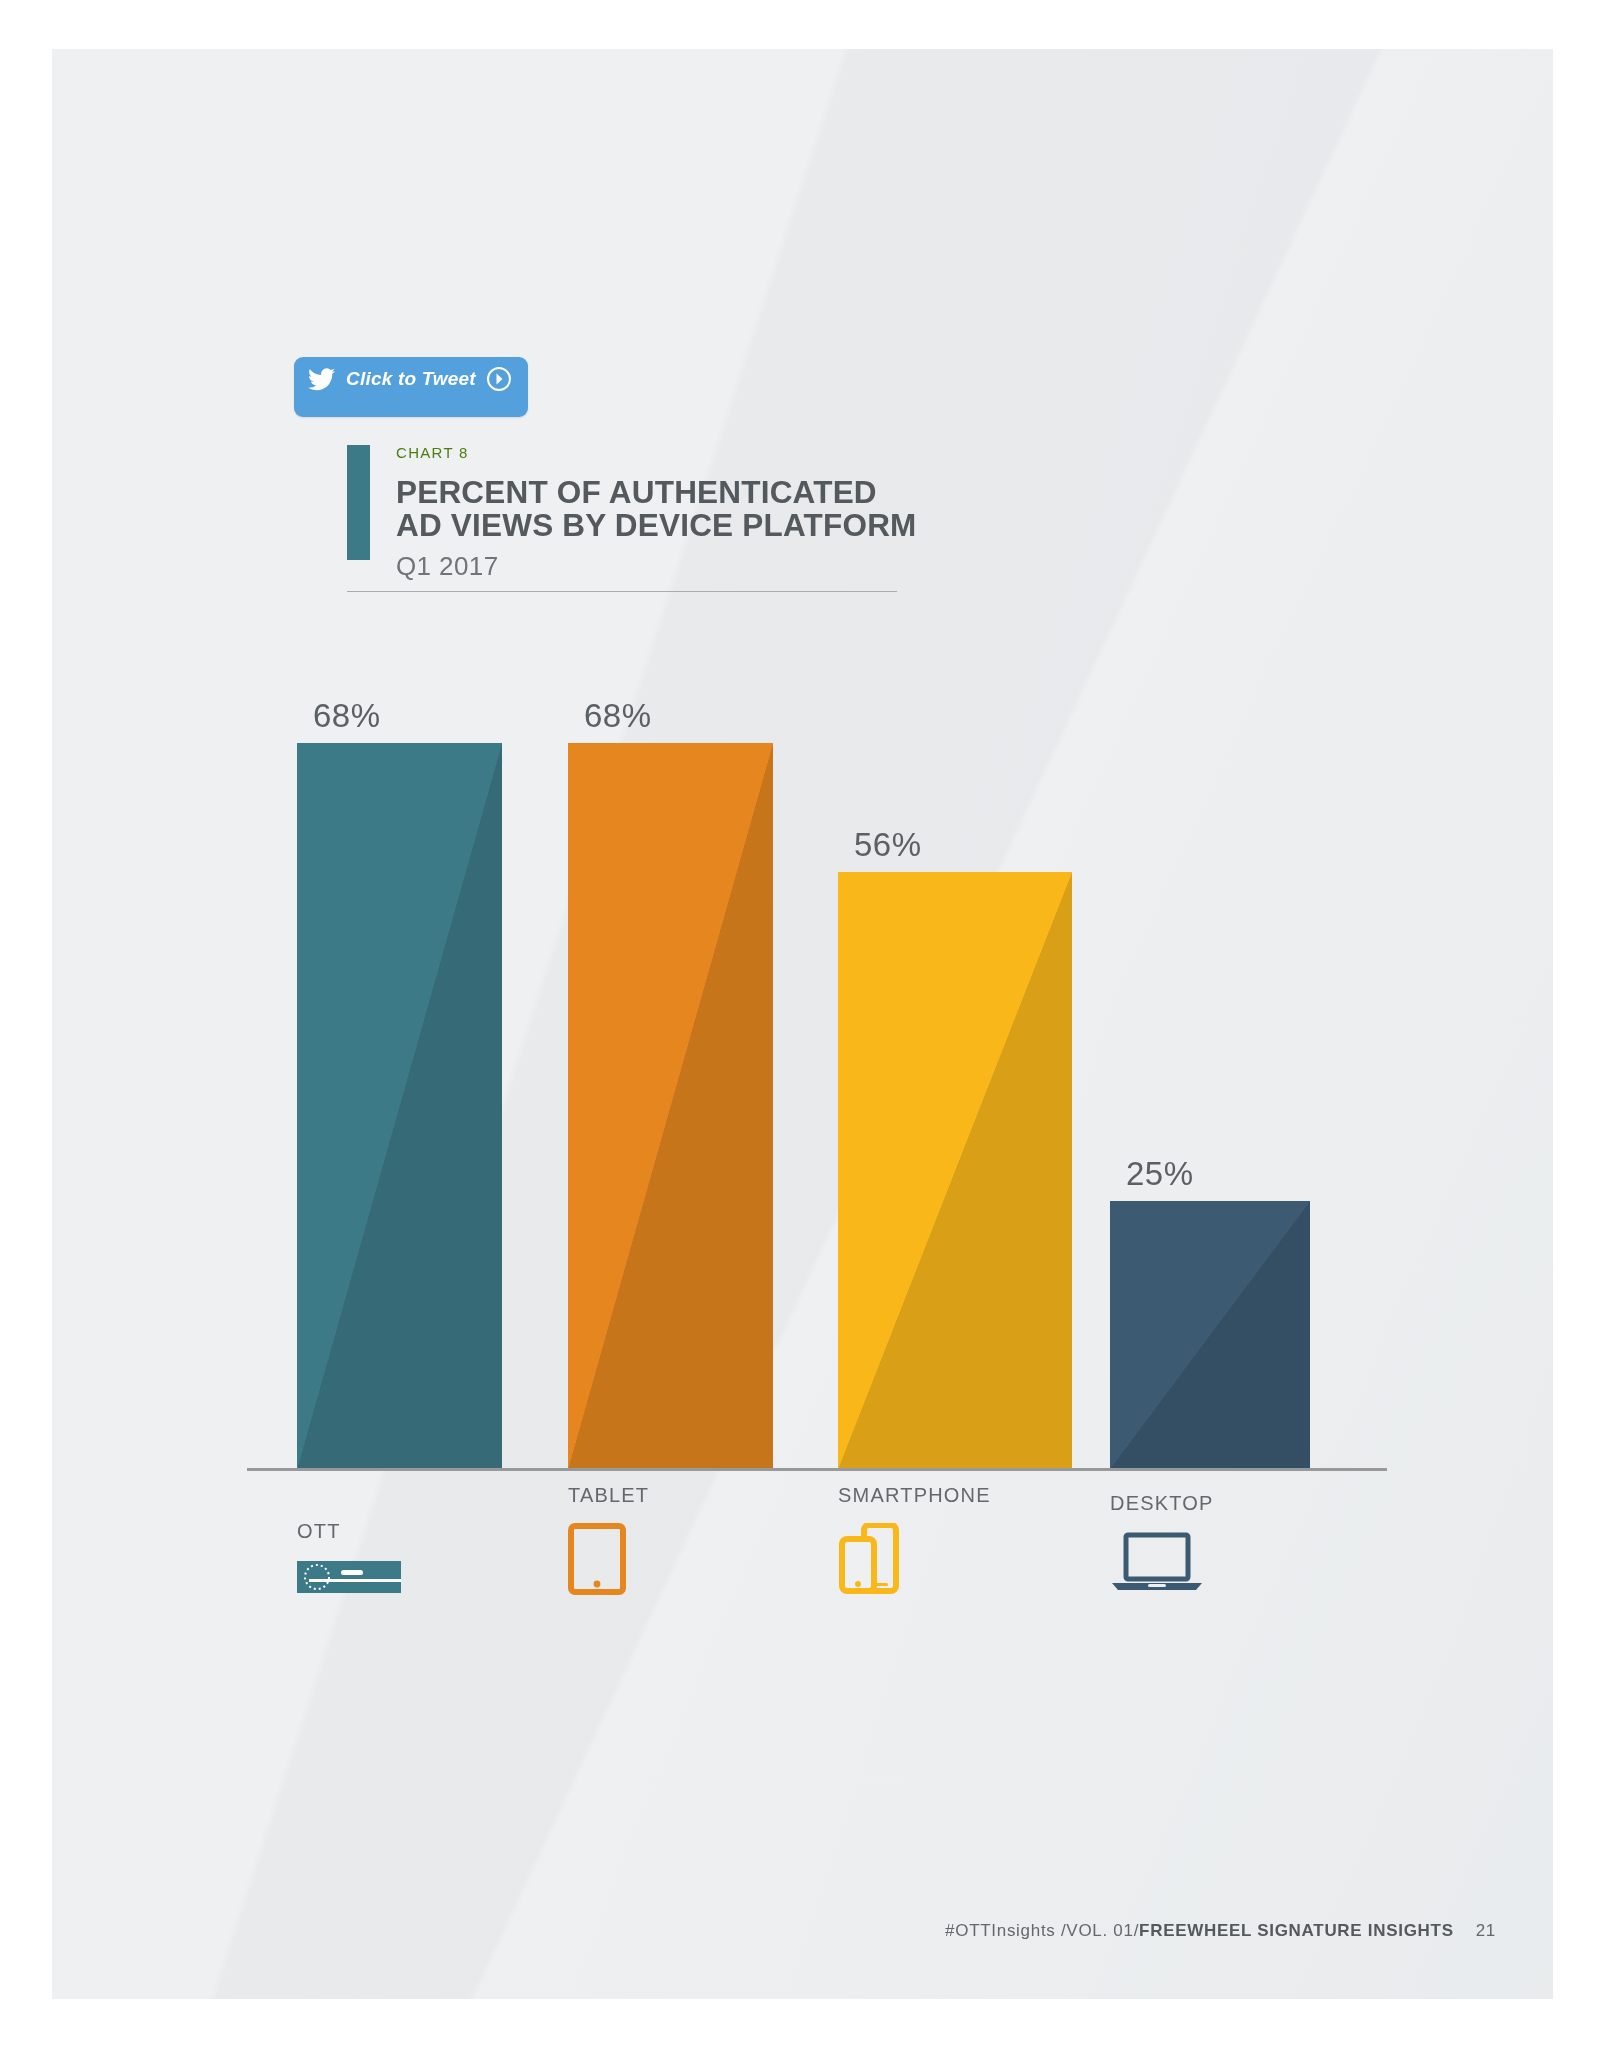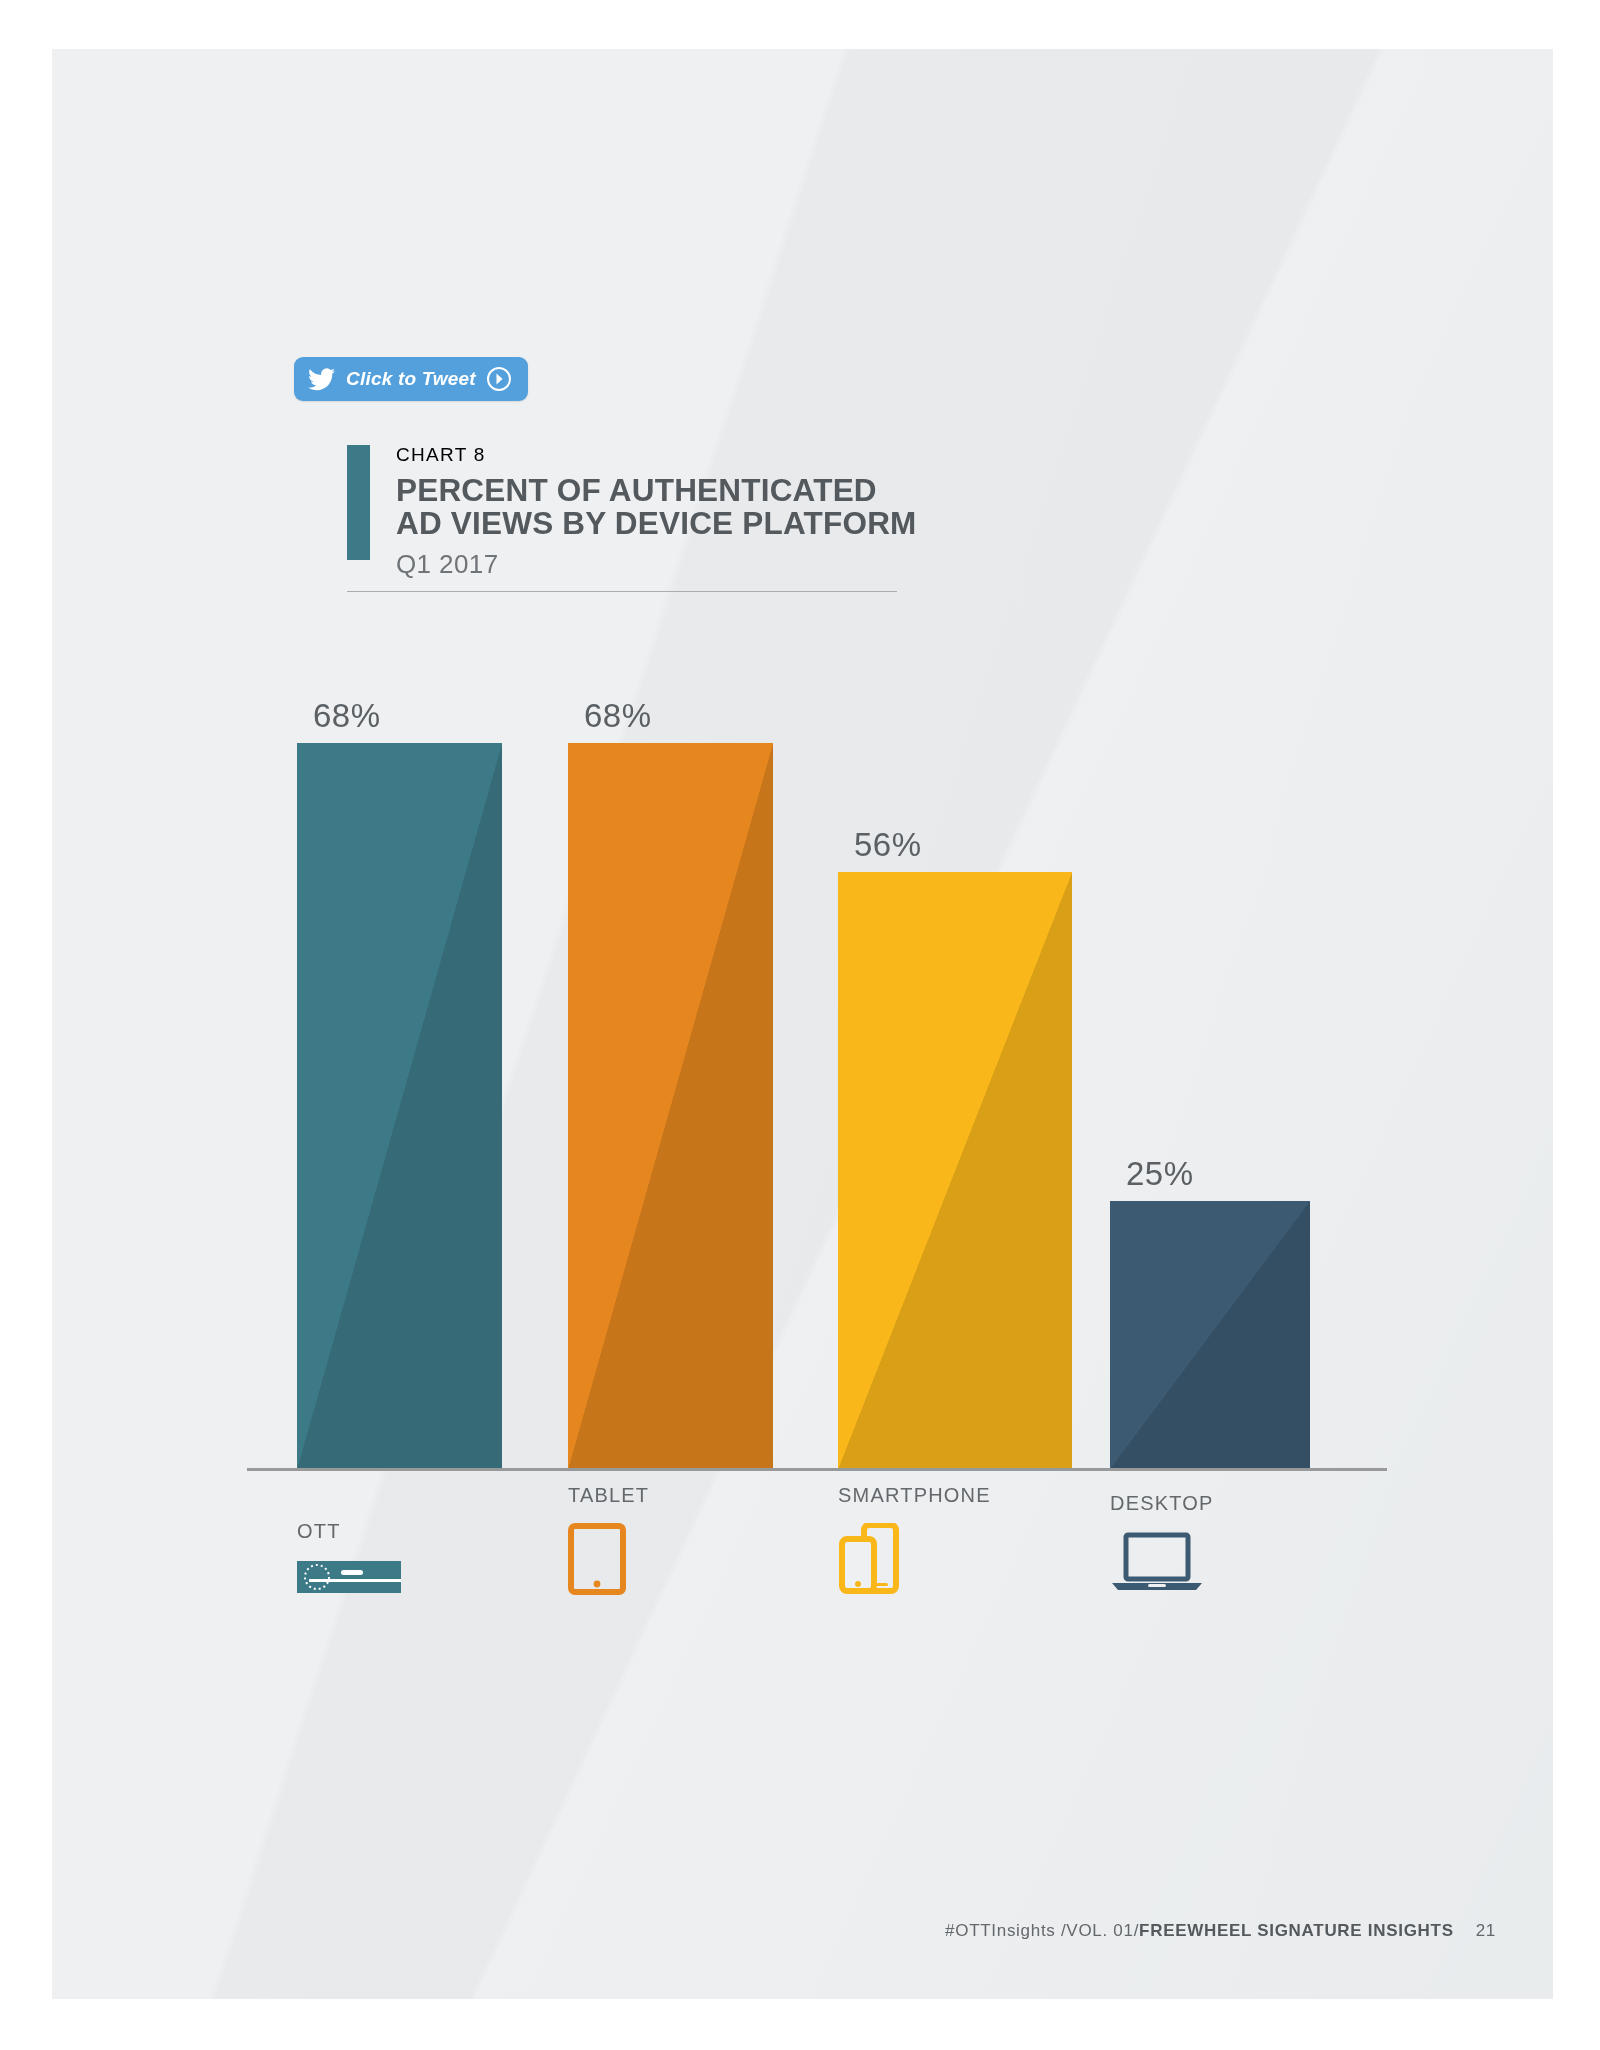--- a/index.html
+++ b/index.html
@@ -26,21 +26,21 @@
   }
   #bg-diagonal-soft{
     position:absolute; left:0; top:0; width:1501px; height:1950px;
     background:linear-gradient(115deg, rgba(255,255,255,0) 0%, rgba(255,255,255,0) 55%, rgba(255,255,255,.28) 55.3%, rgba(255,255,255,.12) 100%);
     pointer-events:none;
   }
 
   
   #tweet-btn{
     position:absolute; left:242px; top:308px;
-    height:44px; padding:0 17px 0 14px;
+    height:44px; padding:0 17px 16px 14px;
     background:#53a0dd;
     border-radius:9px;
     display:flex; align-items:center; gap:11px;
     cursor:pointer;
     box-shadow:0 1px 2px rgba(0,0,0,.10);
   }
   #tweet-btn .bird{width:27px;height:23px;display:block;}
   #tweet-btn .ctt-label{
     color:#ffffff; font-size:19px; font-weight:bold; font-style:italic;
     letter-spacing:.2px; white-space:nowrap;
@@ -48,22 +48,22 @@
   #tweet-btn .arrow-circle{width:24px;height:24px;display:block;}
 
   
   #chart-header{position:absolute; left:295px; top:396px;}
   #header-accent{
     position:absolute; left:0; top:0; width:23px; height:115px;
     background:#3d7a88;
   }
   #header-text{margin-left:49px;}
   #chart-number{
-    color:#000000; font-size:19px; letter-spacing:1.3px;
-    line-height:1; margin-bottom:10px; white-space:nowrap;
+    color:#4d7c0f; font-size:15px; letter-spacing:1.3px;
+    line-height:1; margin-bottom:16px; white-space:nowrap;
   }
   #chart-title{
     color:#54595d; font-size:31.5px; font-weight:bold;
     letter-spacing:.2px; line-height:33px; white-space:pre-line;
   }
   #chart-period{
     color:#6e7478; font-size:26px; letter-spacing:.4px;
     line-height:1; margin-top:11px;
   }
   #header-rule{

